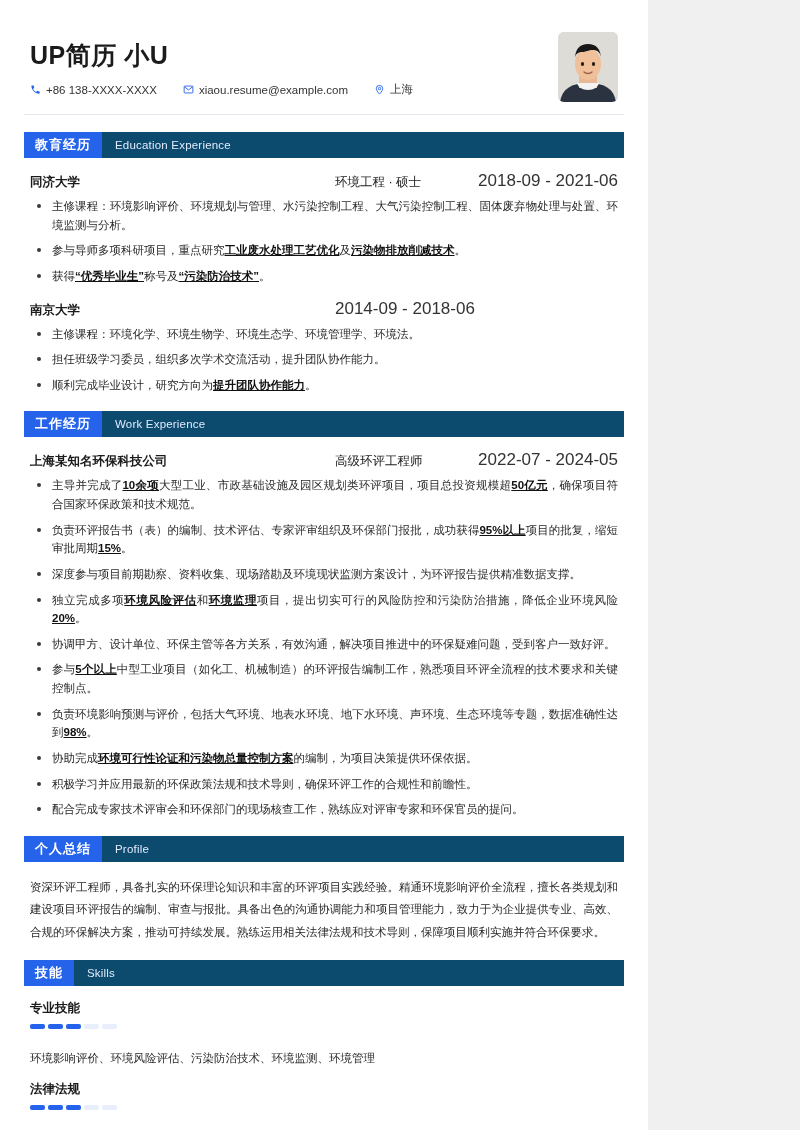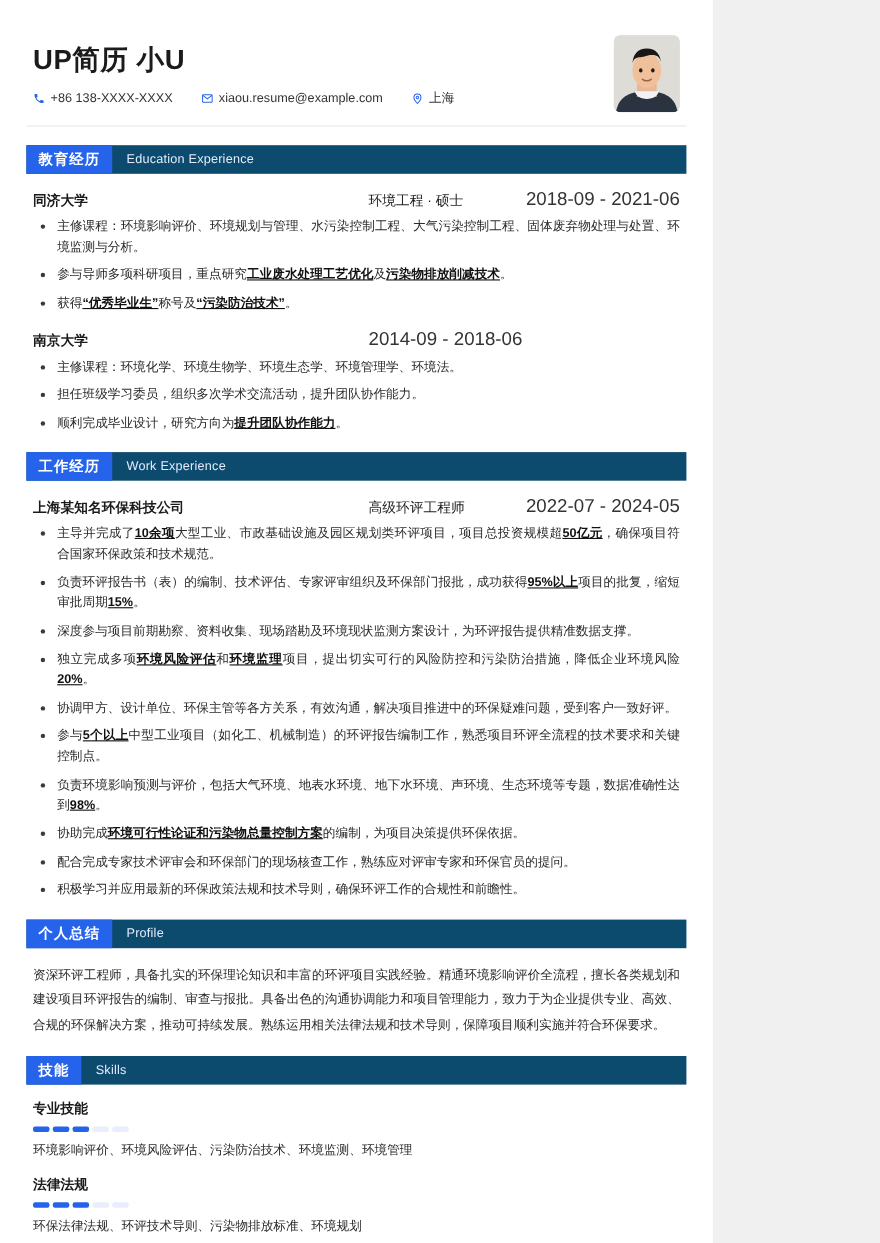--- a/index.html
+++ b/index.html
@@ -88,21 +88,21 @@
   }
   
   .skill-block { padding: 0 6px; margin-top: 14px; }
   .skill-name {
     font-size: 12.5px; font-weight: 700; color: #1b1b1b;
   }
   .rating { display: flex; gap: 3px; margin-top: 7px; }
   .seg { width: 15px; height: 5px; border-radius: 2px; background: #e8eefb; }
   .seg.on { background: #2563eb; }
   .skill-items {
-    margin-top: 8px; font-size: 11.5px; color: #2a2a2a; line-height: 1.6;
+    margin-top: 20px; font-size: 11.5px; color: #2a2a2a; line-height: 1.6;
   }
 </style>
 </head>
 <body>
 
 <div class="page">
 
   <div class="header">
     <div class="name">UP简历 小U</div>
 
@@ -201,22 +201,22 @@
             <li>深度参与项目前期勘察、资料收集、现场踏勘及环境现状监测方案设计，为环评报告提供精准数据支撑。</li>
             <li>独立完成多项<b>环境风险评估</b>和<b>环境监理</b>项目，提出切实可行的风险防控和污染防治措施，降低企业环境风险<b>20%</b>。</li>
             <li>协调甲方、设计单位、环保主管等各方关系，有效沟通，解决项目推进中的环保疑难问题，受到客户一致好评。</li>
       </ul>
     </div>
         <div class="entry">
       <ul class="bullets">
         <li>参与<b>5个以上</b>中型工业项目（如化工、机械制造）的环评报告编制工作，熟悉项目环评全流程的技术要求和关键控制点。</li>
             <li>负责环境影响预测与评价，包括大气环境、地表水环境、地下水环境、声环境、生态环境等专题，数据准确性达到<b>98%</b>。</li>
             <li>协助完成<b>环境可行性论证和污染物总量控制方案</b>的编制，为项目决策提供环保依据。</li>
+            <li>积极学习并应用最新的环保政策法规和技术导则，确保环评工作的合规性和前瞻性。</li>
             <li>配合完成专家技术评审会和环保部门的现场核查工作，熟练应对评审专家和环保官员的提问。</li>
-            <li>积极学习并应用最新的环保政策法规和技术导则，确保环评工作的合规性和前瞻性。</li>
       </ul>
     </div>
       </div>
       <div class="section">
   <div class="sec-bar">
       <div class="sec-badge">个人总结</div>
       <div class="sec-en">Profile</div>
     </div>
   <div class="profile-text">资深环评工程师，具备扎实的环保理论知识和丰富的环评项目实践经验。精通环境影响评价全流程，擅长各类规划和建设项目环评报告的编制、审查与报批。具备出色的沟通协调能力和项目管理能力，致力于为企业提供专业、高效、合规的环保解决方案，推动可持续发展。熟练运用相关法律法规和技术导则，保障项目顺利实施并符合环保要求。</div>
 </div>

